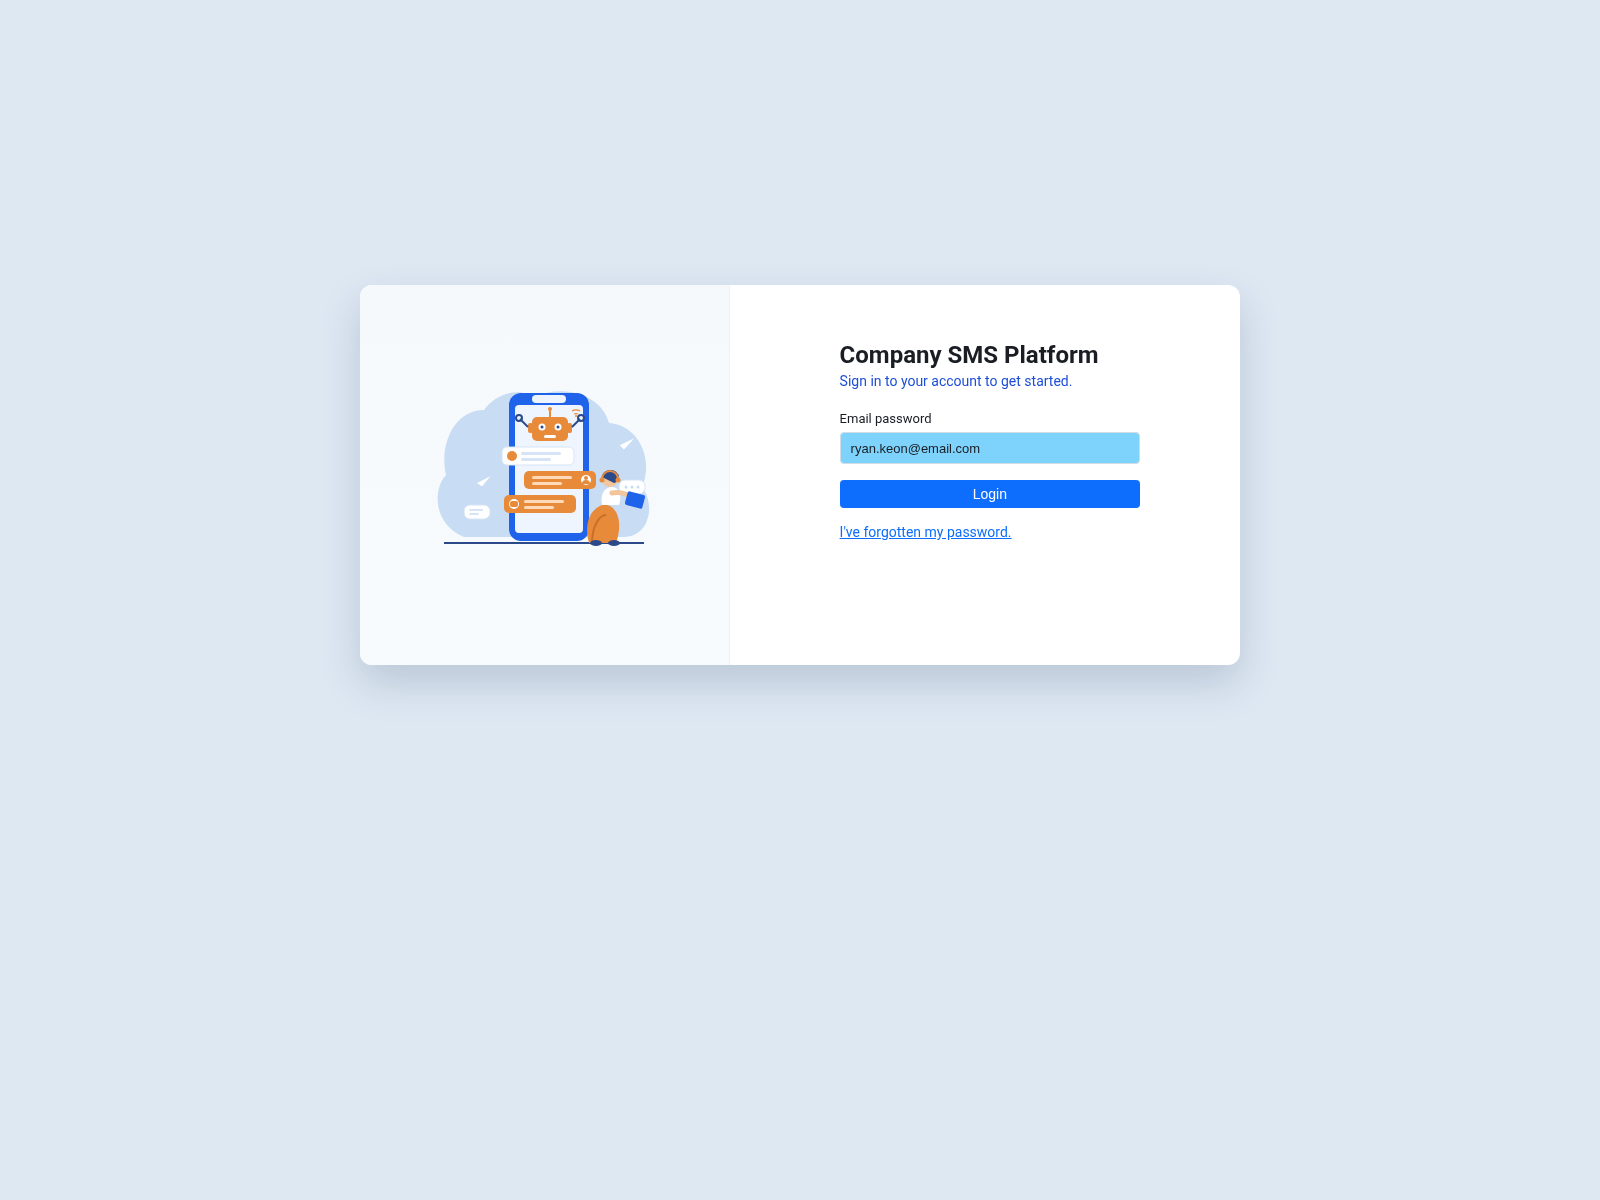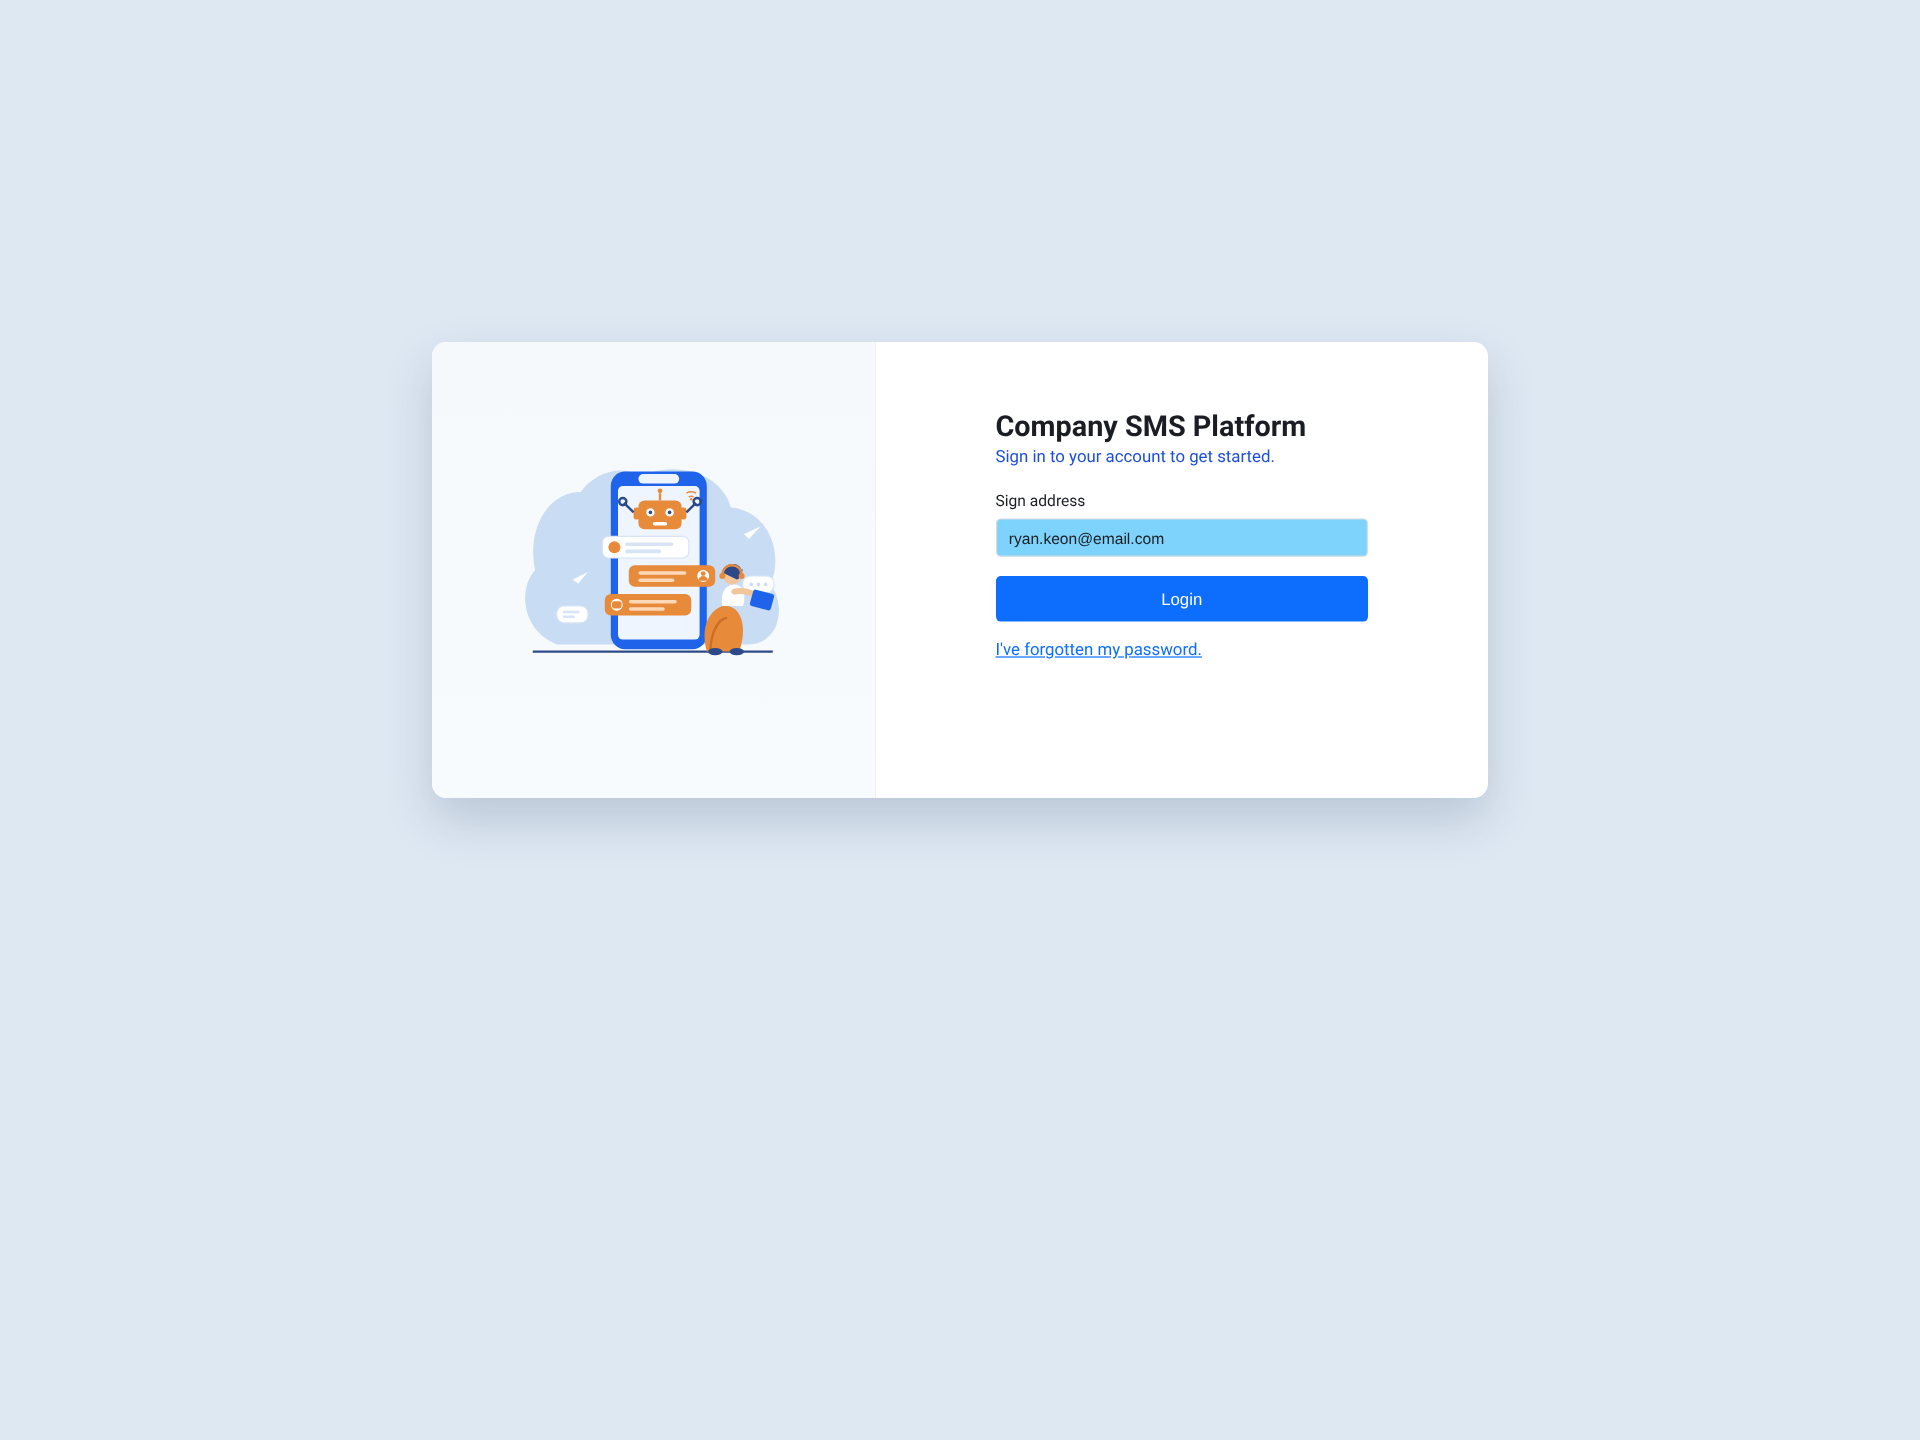--- a/index.html
+++ b/index.html
@@ -18,20 +18,21 @@
       padding-bottom: 250px;
     }
     .card {
       width: 880px;
       height: 380px;
       background: #fff;
       border-radius: 12px;
       box-shadow: 0 18px 40px rgba(30,50,90,0.18);
       display: flex;
       overflow: hidden;
+      gap: 10px;
     }
     .left {
       width: 42%;
       background: linear-gradient(180deg, #f6f9fc 0%, #f8fbfe 100%);
       border-right: 1px solid #eef2f7;
       display: flex;
       align-items: center;
       justify-content: center;
     }
     .right {
@@ -92,21 +93,21 @@
       width: 20px;
       height: 20px;
       display: flex;
       align-items: center;
       justify-content: center;
       cursor: pointer;
       color: #5a6572;
     }
     .login-btn {
       width: 100%;
-      height: 38px;
+      height: 28px;
       background: #0d6efd;
       color: #fff;
       border: none;
       border-radius: 4px;
       font-size: 14px;
       cursor: pointer;
       margin-top: 2px;
     }
     .forgot {
       text-align: left;
@@ -206,21 +207,21 @@
       <ellipse cx="172" cy="168" rx="6" ry="3" fill="#2c4a8a"></ellipse>
       <ellipse cx="190" cy="168" rx="6" ry="3" fill="#2c4a8a"></ellipse>
     </svg>
   </div>
 
   <div class="right">
     <h1 class="title">Company SMS Platform</h1>
     <p class="subtitle">Sign in to your account to get started.</p>
 
     <div class="field">
-      <label>Sign address</label>
+      <label>Email password</label>
       <input type="text" value="ryan.keon@email.com" style="">
     </div>
 
 
     <button class="login-btn">Login</button>
 
     <div class="forgot">
       <a>I've forgotten my password.</a>
     </div>
   </div>

